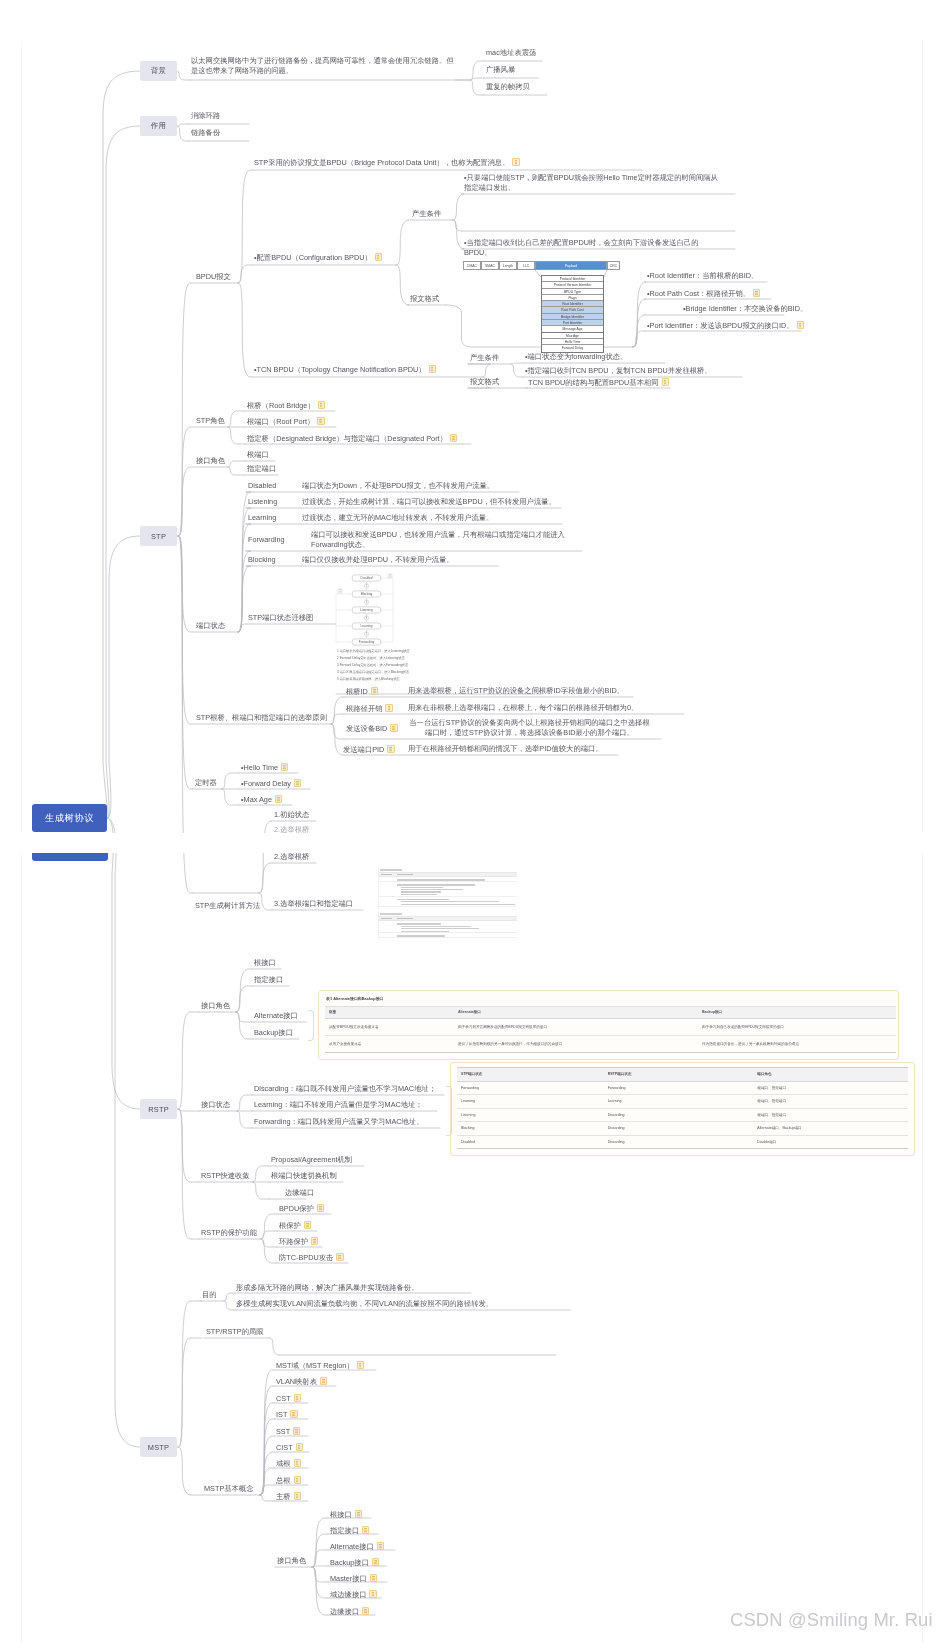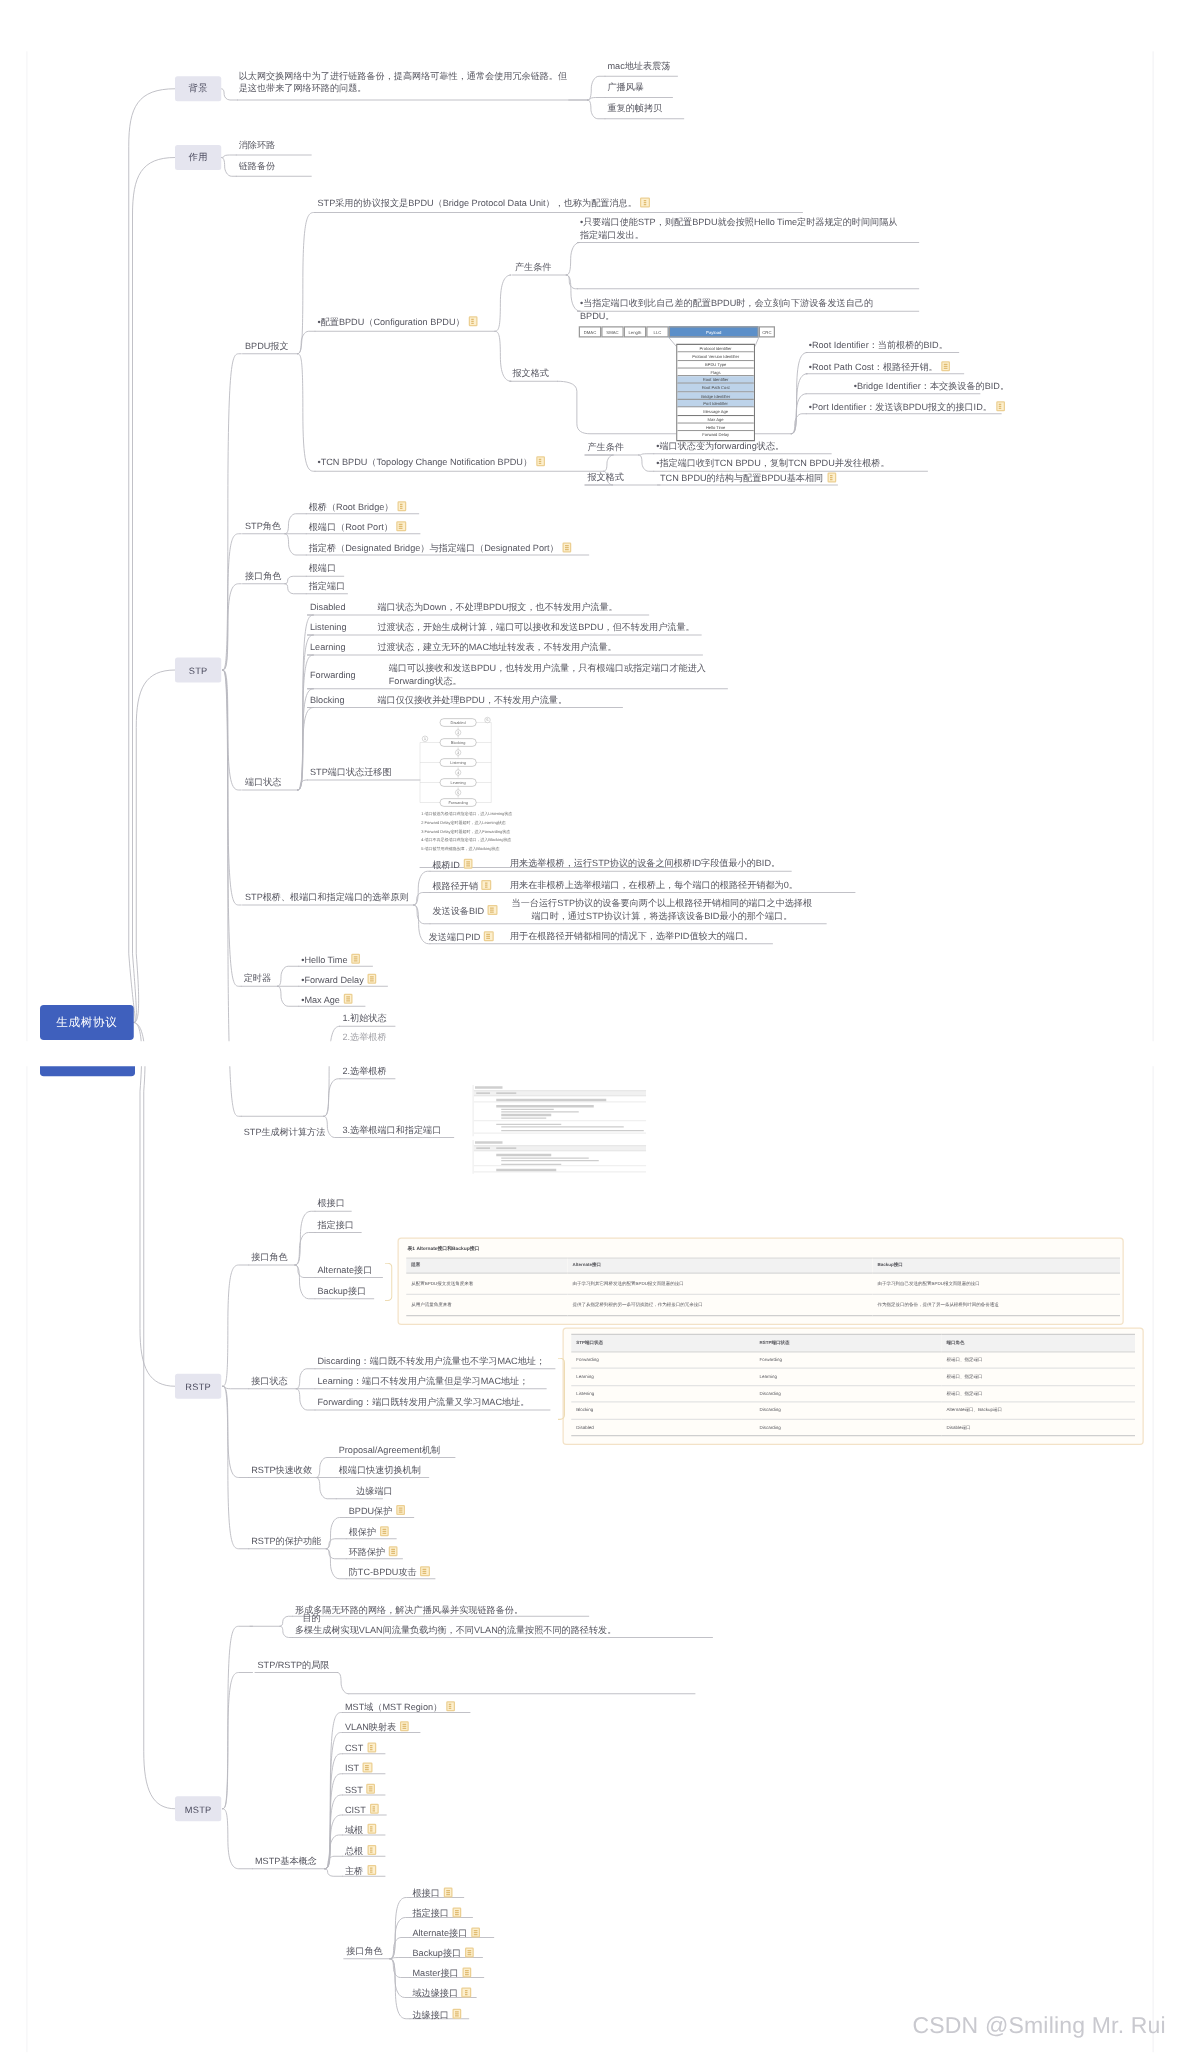--- a/index.html
+++ b/index.html
@@ -345,21 +345,21 @@
   <div class="nd " style="left:254px;top:1117px;"><span>Forwarding：端口既转发用户流量又学习MAC地址。</span></div>
   <div class="nd " style="left:201px;top:1171px;"><span>RSTP快速收敛</span></div>
   <div class="nd " style="left:271px;top:1155px;"><span>Proposal/Agreement机制</span></div>
   <div class="nd " style="left:271px;top:1171px;"><span>根端口快速切换机制</span></div>
   <div class="nd " style="left:285px;top:1188px;"><span>边缘端口</span></div>
   <div class="nd " style="left:201px;top:1228px;"><span>RSTP的保护功能</span></div>
   <div class="nd " style="left:279px;top:1203px;"><span>BPDU保护</span><span class="note"><i></i></span></div>
   <div class="nd " style="left:279px;top:1220px;"><span>根保护</span><span class="note"><i></i></span></div>
   <div class="nd " style="left:279px;top:1236px;"><span>环路保护</span><span class="note"><i></i></span></div>
   <div class="nd " style="left:279px;top:1252px;"><span>防TC-BPDU攻击</span><span class="note"><i></i></span></div>
-  <div class="nd " style="left:202px;top:1290px;margin-left:40px;"><span>目的</span></div>
+  <div class="nd " style="left:202px;top:1290px;"><span>目的</span></div>
   <div class="nd " style="left:236px;top:1283px;"><span>形成多隔无环路的网络，解决广播风暴并实现链路备份。</span></div>
   <div class="nd " style="left:236px;top:1299px;"><span>多棵生成树实现VLAN间流量负载均衡，不同VLAN的流量按照不同的路径转发。</span></div>
   <div class="nd " style="left:206px;top:1327px;"><span>STP/RSTP的局限</span></div>
   <div class="nd " style="left:204px;top:1484px;"><span>MSTP基本概念</span></div>
   <div class="nd " style="left:276px;top:1360px;"><span>MST域（MST Region）</span><span class="note"><i></i></span></div>
   <div class="nd " style="left:276px;top:1376px;"><span>VLAN映射表</span><span class="note"><i></i></span></div>
   <div class="nd " style="left:276px;top:1393px;"><span>CST</span><span class="note"><i></i></span></div>
   <div class="nd " style="left:276px;top:1409px;"><span>IST</span><span class="note"><i></i></span></div>
   <div class="nd " style="left:276px;top:1426px;"><span>SST</span><span class="note"><i></i></span></div>
   <div class="nd " style="left:276px;top:1442px;"><span>CIST</span><span class="note"><i></i></span></div>

